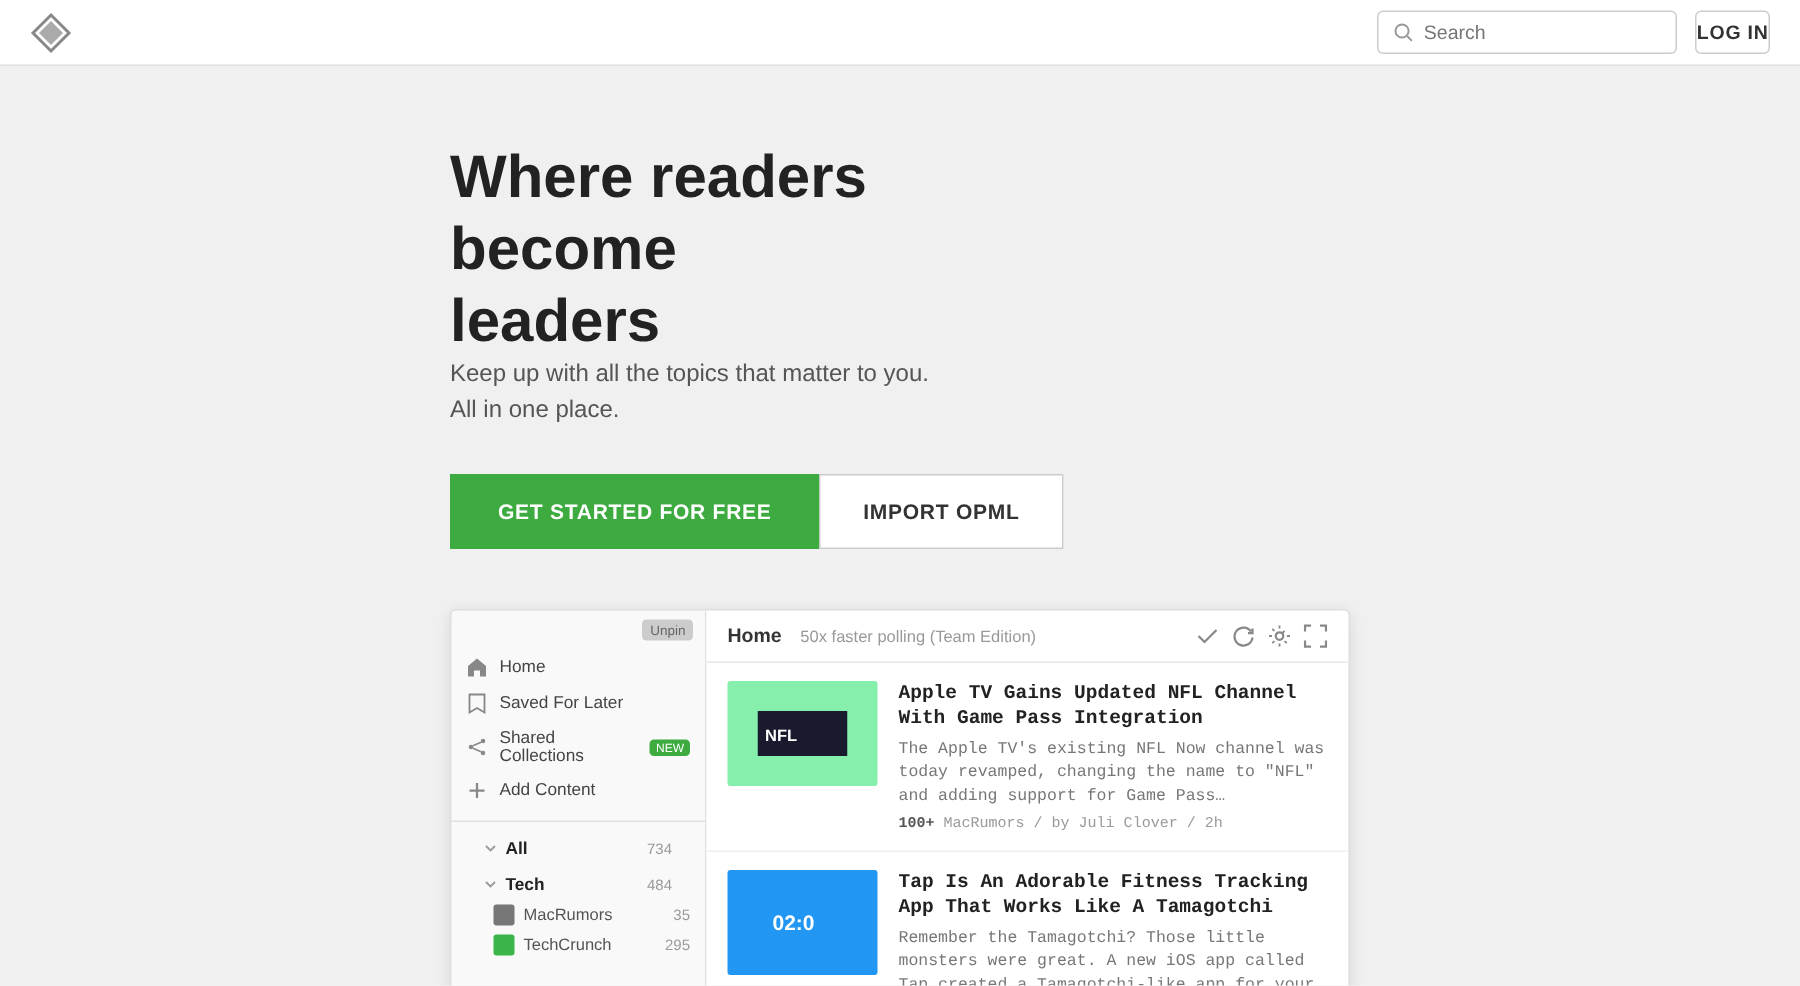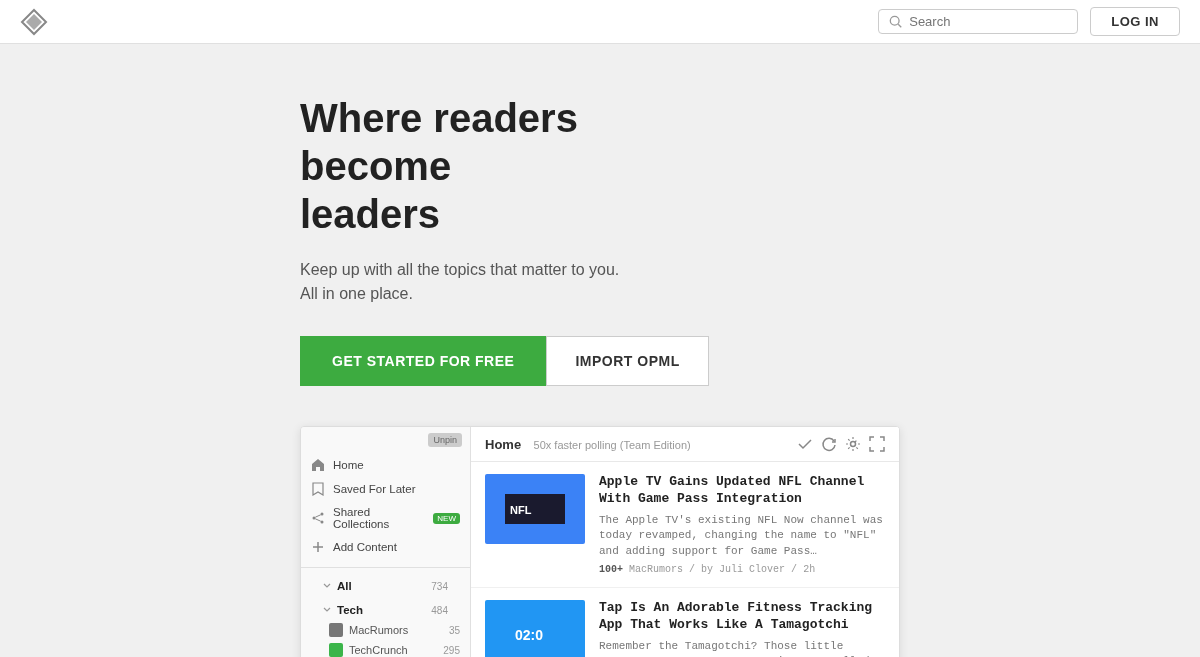--- a/index.html
+++ b/index.html
@@ -17,21 +17,20 @@
     }
     .header-logo {
       display: flex;
       align-items: center;
     }
     .logo-diamond {
       width: 28px; height: 28px;
     }
     .header-right {
       display: flex;
-      align-items: center;
       gap: 12px;
     }
     .search-box {
       display: flex;
       align-items: center;
       border: 1px solid #ccc;
       border-radius: 4px;
       padding: 4px 10px;
       background: #fff;
       width: 200px;
@@ -45,40 +44,39 @@
       background: transparent;
     }
     .search-icon-svg {
       width: 14px; height: 14px; margin-right: 6px; color: #999;
       flex-shrink: 0;
     }
     .login-btn {
       background: #fff;
       border: 1px solid #ccc;
       border-radius: 4px;
-      padding: 6px 20px;
+      padding: 6px 0;
       font-size: 13px;
       font-weight: 600;
       color: #333;
       cursor: pointer;
       letter-spacing: 0.5px;
     }
 
     
     .hero {
       background: #f0f0f0;
       padding: 50px 0 40px 300px;
       min-height: 280px;
     }
     .hero-title {
       font-size: 40px;
       font-weight: 700;
       color: #222;
       line-height: 1.2;
-      margin-bottom: 20px;
       max-width: 400px;
     }
     .hero-subtitle {
       font-size: 16px;
       color: #555;
       margin-bottom: 30px;
       line-height: 1.5;
     }
     .hero-buttons {
       display: flex;
@@ -286,21 +284,21 @@
     .article-meta {
       font-size: 10px;
       color: #999;
     }
     .article-meta .count {
       font-weight: 700;
       color: #555;
     }
 
     
-    .thumb-nfl { background: #3b82f6; }
+    .thumb-nfl { background: #86efac; }
     .thumb-fitness { background: #2196F3; }
   </style>
 </head>
 <body>
 
 <header class="header">
   <div class="header-logo">
     <svg class="logo-diamond" viewBox="0 0 28 28">
       <polygon points="14,2 26,14 14,26 2,14" fill="none" stroke="#888" stroke-width="2"></polygon>
       <polygon points="14,6 22,14 14,22 6,14" fill="#aaa"></polygon>

